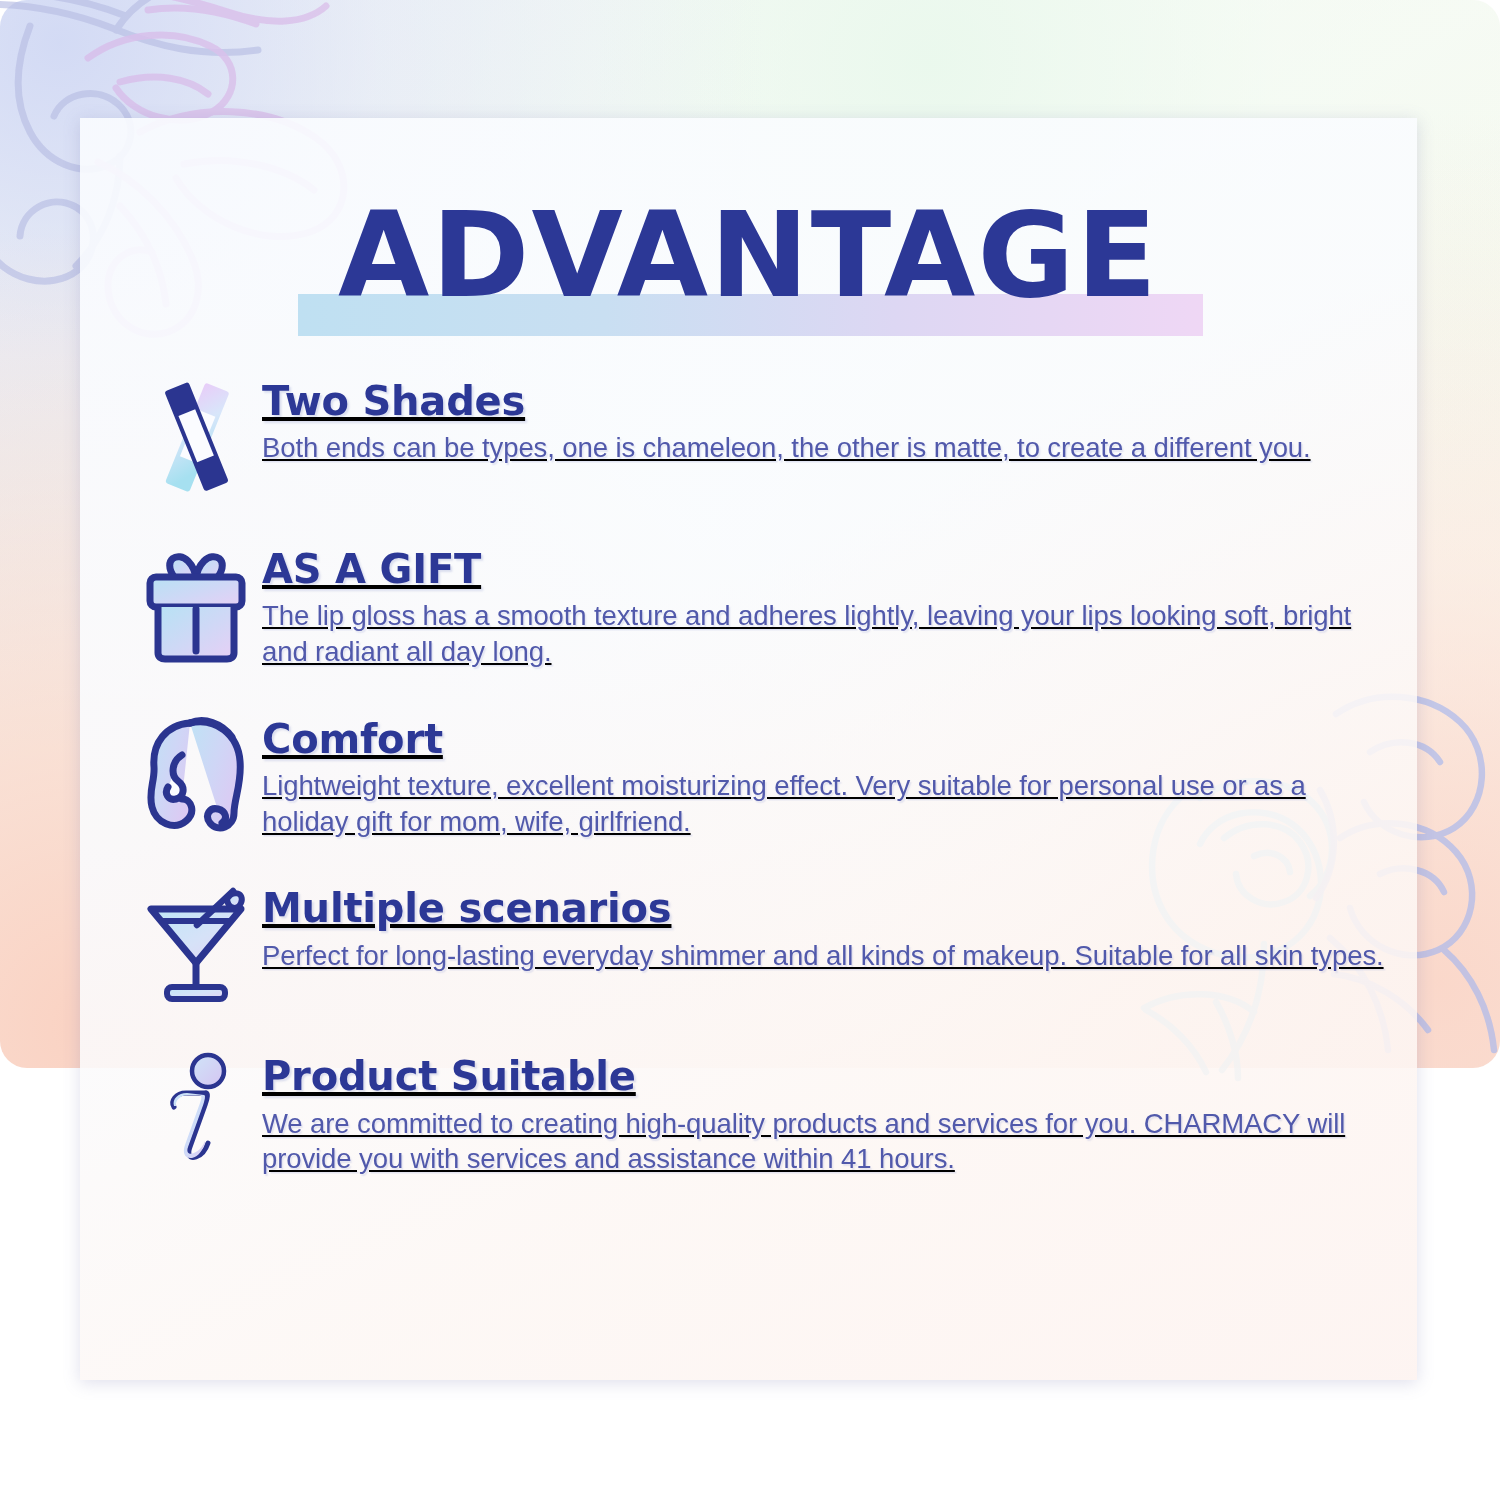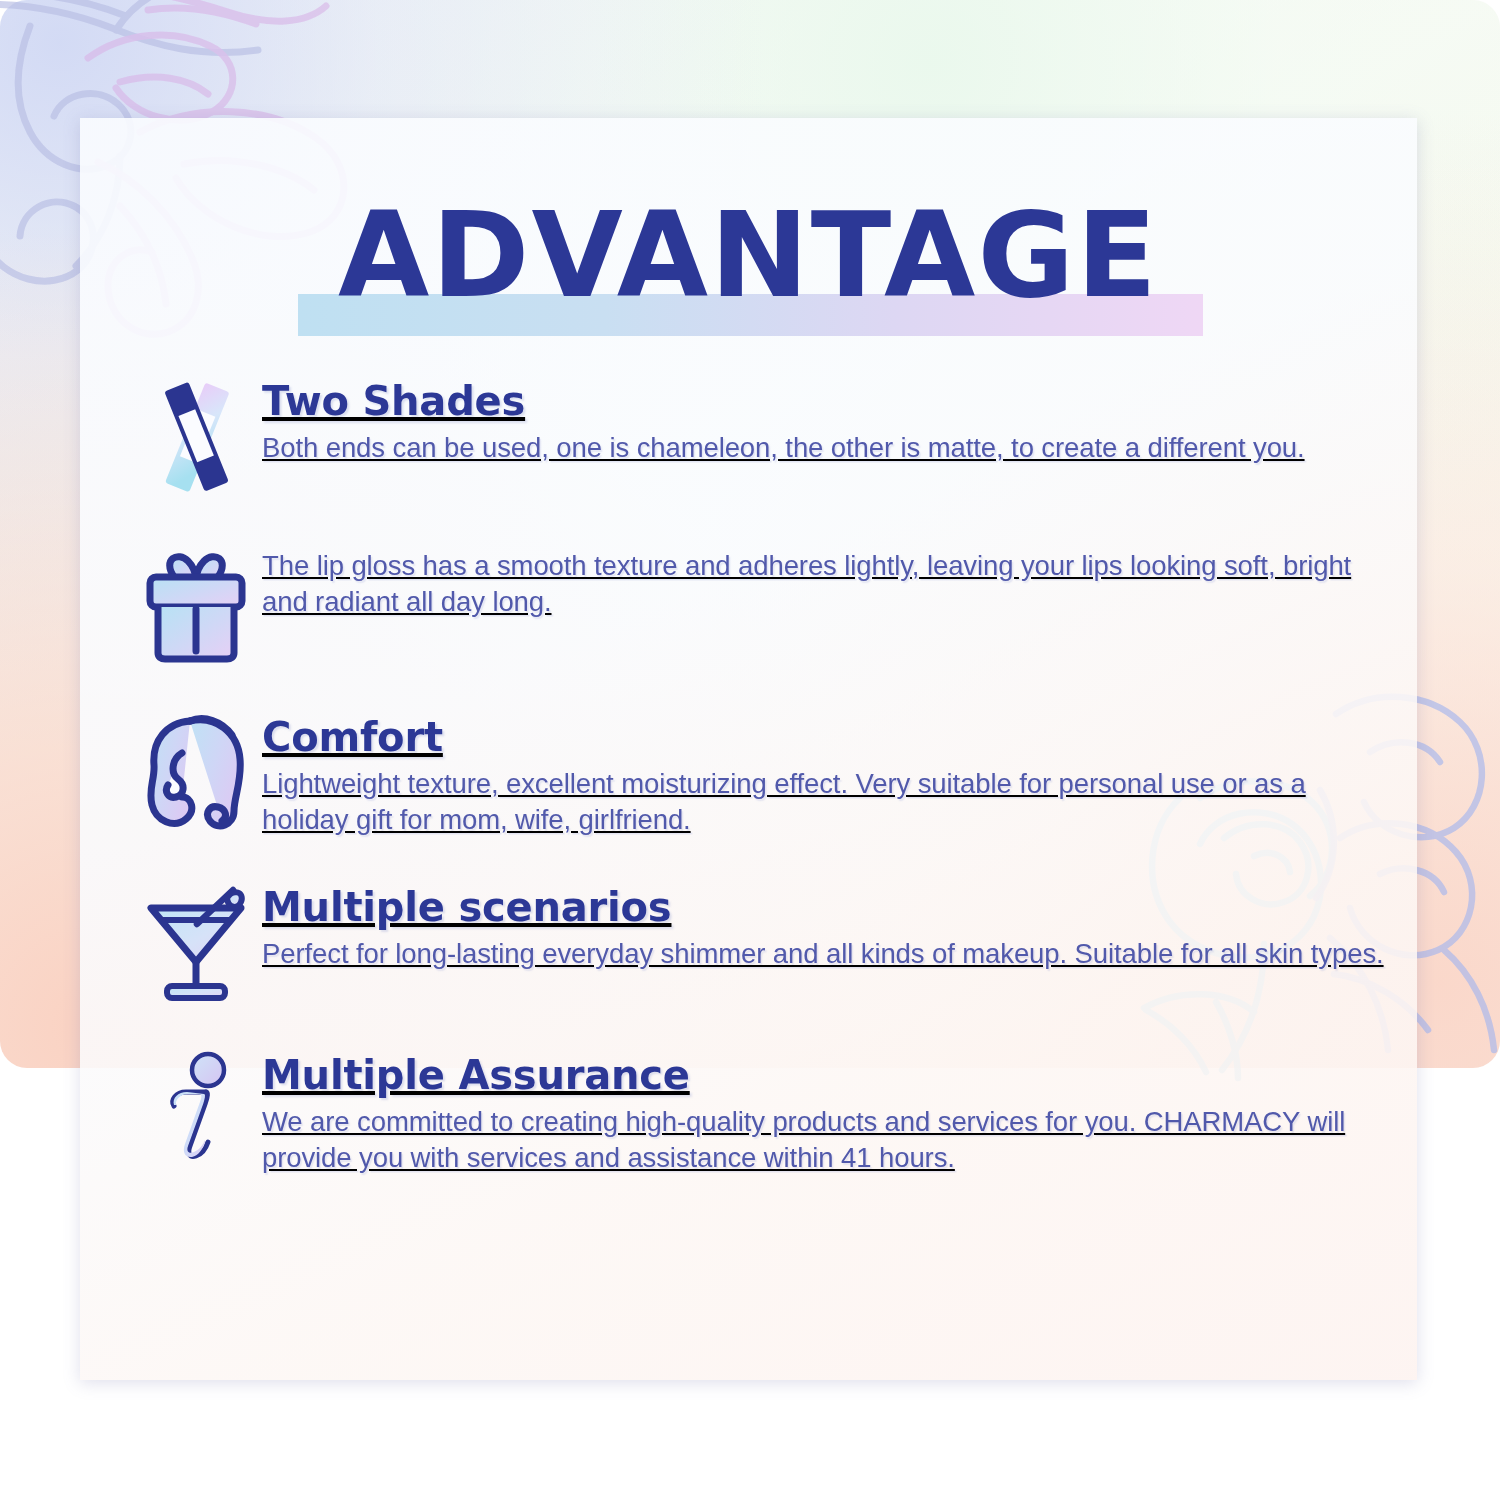--- a/index.html
+++ b/index.html
@@ -181,21 +181,21 @@
               <rect x="44" y="34" width="18" height="50" fill="#fbfcff"></rect>
             </g>
             <g transform="rotate(-22 52 61)">
               <rect x="40" y="6" width="26" height="108" rx="3" fill="#2b3590"></rect>
               <rect x="44" y="34" width="18" height="50" fill="#fbfcff"></rect>
             </g>
           </svg>
         </div>
         <div class="feat-text">
           <div class="feat-title">Two Shades</div>
-          <div class="feat-desc">Both ends can be used, one is chameleon, the other is matte, to create a different you.</div>
+          <div class="feat-desc">Both ends can be types, one is chameleon, the other is matte, to create a different you.</div>
         </div>
       </div>
 
       <div class="feature">
         <div class="feat-icon">
           <svg width="112" height="118" viewBox="0 0 112 118">
             <defs>
               <linearGradient id="giftG" x1="0" y1="0" x2="1" y2="1">
                 <stop offset="0%" stop-color="#b7e2f4"></stop>
                 <stop offset="52%" stop-color="#cfd8f6"></stop>
@@ -203,20 +203,21 @@
               </linearGradient>
             </defs>
             <path d="M34 30 C 22 12, 38 4, 48 14 C 54 20, 56 28, 56 34" fill="url(#giftG)" stroke="#2b3590" stroke-width="7" stroke-linejoin="round"></path>
             <path d="M78 30 C 90 12, 74 4, 64 14 C 58 20, 56 28, 56 34" fill="url(#giftG)" stroke="#2b3590" stroke-width="7" stroke-linejoin="round"></path>
             <rect x="10" y="30" width="92" height="30" rx="6" fill="url(#giftG)" stroke="#2b3590" stroke-width="7" stroke-linejoin="round"></rect>
             <path d="M18 60 L18 106 C 18 110, 21 112, 25 112 L87 112 C 91 112, 94 110, 94 106 L94 60" fill="url(#giftG)" stroke="#2b3590" stroke-width="7" stroke-linejoin="round"></path>
             <line x1="56" y1="62" x2="56" y2="104" stroke="#2b3590" stroke-width="7" stroke-linecap="round"></line>
           </svg>
         </div>
         <div class="feat-text">
+          <div class="feat-title">AS A GIFT</div>
           <div class="feat-desc">The lip gloss has a smooth texture and adheres lightly, leaving your lips looking soft, bright and radiant all day long.</div>
         </div>
       </div>
 
       <div class="feature">
         <div class="feat-icon">
           <svg width="108" height="122" viewBox="0 0 108 122">
             <defs>
               <linearGradient id="hairG" x1="0" y1="0" x2="1" y2="0.7">
                 <stop offset="0%" stop-color="#bfe2f5"></stop>
@@ -274,20 +275,20 @@
                 <stop offset="100%" stop-color="#d5c4f2"></stop>
               </linearGradient>
             </defs>
             <circle cx="58" cy="20" r="16" fill="url(#dotG)" stroke="#2b3590" stroke-width="4.5"></circle>
             <path d="M56 42 C 58 42, 58 46, 55 54 L40 96 C 37 104, 40 108, 46 106 C 52 104, 56 98, 58 92" fill="none" stroke="#2b3590" stroke-width="5" stroke-linecap="round" stroke-linejoin="round"></path>
             <path d="M56 42 L36 42 C 26 42, 20 50, 24 56" fill="none" stroke="#2b3590" stroke-width="5" stroke-linecap="round" stroke-linejoin="round"></path>
             <path d="M54 44 C 56 46, 54 52, 51 60 L38 96 C 36 102, 39 104, 44 102 C 49 100, 53 95, 55 90 L55 92 C 53 99, 48 106, 42 107 C 35 108, 32 102, 35 94 L50 52 C 52 47, 52 44, 49 44 L38 44 C 30 44, 25 50, 26 55 L24 55 C 22 48, 28 42, 37 42 Z" fill="url(#iG)"></path>
           </svg>
         </div>
         <div class="feat-text">
-          <div class="feat-title">Multiple Assurance</div>
+          <div class="feat-title">Product Suitable</div>
           <div class="feat-desc">We are committed to creating high-quality products and services for you. CHARMACY will provide you with services and assistance within 41 hours.</div>
         </div>
       </div>
 
     </div>
   </div>
 </div>
 
 </body></html>

